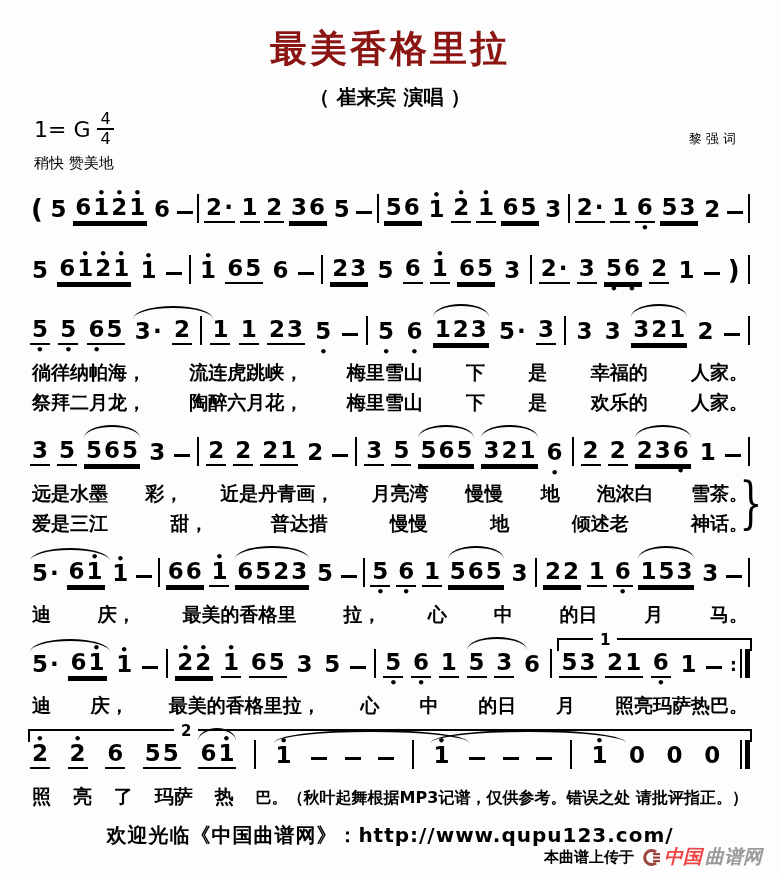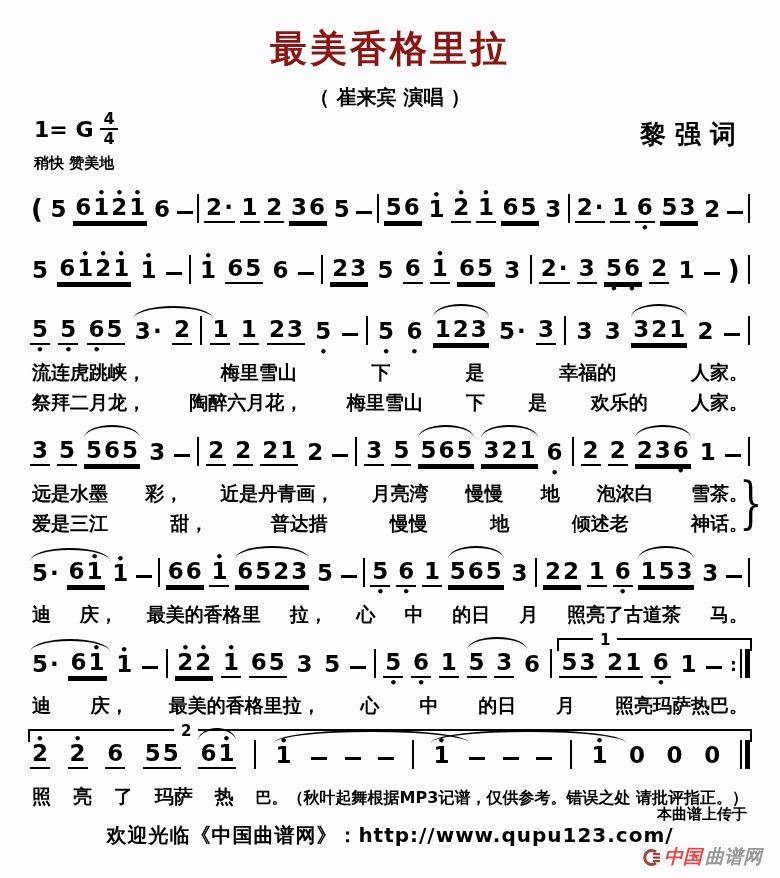--- a/index.html
+++ b/index.html
@@ -4,27 +4,27 @@
 <style>
   html,body{margin:0;padding:0;}
   body{
     width:780px;height:878px;background:#fdfdfd;color:#000;
     font-family:"Liberation Sans",sans-serif;overflow:hidden;position:relative;
   }
   .header{text-align:center;padding-top:24px;}
   .title{font-size:37px;font-weight:bold;letter-spacing:3px;font-family:"DejaVu Sans",sans-serif;}
   .subtitle{font-size:20px;font-weight:bold;margin-top:10px;font-family:"DejaVu Sans",sans-serif;}
   .meta-row{display:flex;justify-content:space-between;align-items:flex-start;padding:0 44px 0 34px;margin-top:0;}
-  .meta-left{text-align:left;font-weight:bold;font-family:"DejaVu Sans",sans-serif;}
+  .meta-left{text-align:left;font-weight:normal;font-family:"DejaVu Sans",sans-serif;}
   .key-sig{font-size:22px;display:flex;align-items:center;gap:7px;}
   .meter{display:inline-flex;flex-direction:column;align-items:center;line-height:1;font-size:16px;}
   .meter .m-top{border-bottom:2px solid #000;padding:0 3px 1px;}
   .meter .m-bot{padding-top:1px;}
   .tempo{font-size:15px;margin-top:7px;}
-  .meta-right{text-align:right;font-size:26px;font-weight:bold;line-height:1.8;font-family:"DejaVu Sans",sans-serif;}
+  .meta-right{text-align:right;font-size:13px;font-weight:normal;line-height:1.8;font-family:"DejaVu Sans",sans-serif;margin-top:16px;}
 
   #music{padding:0 28px;}
   .line-block{position:relative;margin-top:7px;}
   .notes-row{
     display:flex;justify-content:space-between;align-items:flex-end;
     height:54px;padding:18px 2px 11px;box-sizing:border-box;
     font-family:"DejaVu Sans",sans-serif;font-weight:bold;font-size:23px;
   }
   .tok{position:relative;display:inline-flex;align-items:flex-end;line-height:1;padding:0 1px 2px;}
   .u1{border-bottom:2px solid #000;}
@@ -45,22 +45,22 @@
     font-size:19px;font-weight:bold;padding:0 4px;margin-top:4px;
     font-family:"DejaVu Sans",sans-serif;white-space:nowrap;}
   .lyric.small{font-size:16px;}
   .brace{position:absolute;right:-17px;top:52px;font-size:56px;font-weight:normal;
     transform:scaleX(.65);line-height:1;font-family:"DejaVu Serif",serif;}
   .ending{position:absolute;top:3px;height:13px;border:2px solid #000;border-bottom:none;box-sizing:border-box;}
   .ending-label{position:absolute;top:-9px;background:#fdfdfd;padding:0 7px;font-size:15px;
     font-weight:bold;font-family:"DejaVu Sans",sans-serif;}
   .footer-welcome{text-align:center;font-size:20px;font-weight:bold;margin-top:12px;
     letter-spacing:1px;font-family:"DejaVu Sans",sans-serif;}
-  .upload-row{position:absolute;right:18px;bottom:8px;display:flex;align-items:center;gap:20px;
-    font-size:15px;font-weight:bold;font-family:"DejaVu Sans",sans-serif;flex-direction:column;}
+  .upload-row{position:absolute;right:18px;bottom:8px;display:flex;align-items:center;gap:8px;
+    font-size:15px;font-weight:bold;font-family:"DejaVu Sans",sans-serif;}
   .logo{display:inline-flex;align-items:center;gap:3px;font-weight:bold;font-style:italic;
     font-size:19px;font-family:"DejaVu Sans",sans-serif;}
   .logo-name2{opacity:.72;}
 </style>
 </head>
 <body>
 
 <div class="header">
   <div class="title" style="color: rgb(139, 21, 18);">最美香格里拉</div>
   <div class="subtitle">（ 崔来宾 演唱 ）</div>
@@ -300,20 +300,21 @@
           <span class="ch">2</span>
           <span class="ch">1</span>
         </span>
         <span class="tok">
           <span class="ch">2</span>
         </span>
         <span class="dash"></span>
         <span class="barline"></span>
       </div>
       <div class="lyrics-row">
+        <span class="lyric">徜徉纳帕海，</span>
         <span class="lyric">流连虎跳峡，</span>
         <span class="lyric">梅里雪山</span>
         <span class="lyric">下</span>
         <span class="lyric">是</span>
         <span class="lyric">幸福的</span>
         <span class="lyric">人家。</span>
       </div>
       <div class="lyrics-row">
         <span class="lyric">祭拜二月龙，</span>
         <span class="lyric">陶醉六月花，</span>
@@ -497,21 +498,20 @@
       </div>
       <div class="lyrics-row">
         <span class="lyric">迪</span>
         <span class="lyric">庆，</span>
         <span class="lyric">最美的香格里</span>
         <span class="lyric">拉，</span>
         <span class="lyric">心</span>
         <span class="lyric">中</span>
         <span class="lyric">的日</span>
         <span class="lyric">月</span>
-        <span class="lyric">照亮了古道茶</span>
         <span class="lyric">马。</span>
       </div>
     </div>
     <div class="line-block">
       <div class="ending" style="left: 73%; width: 27%;">
         <span class="ending-label" style="left: 18%;">1</span>
       </div>
       <div class="notes-row">
         <span class="tok">
           <span class="arc" style="width: 80px; right: auto;"></span>

